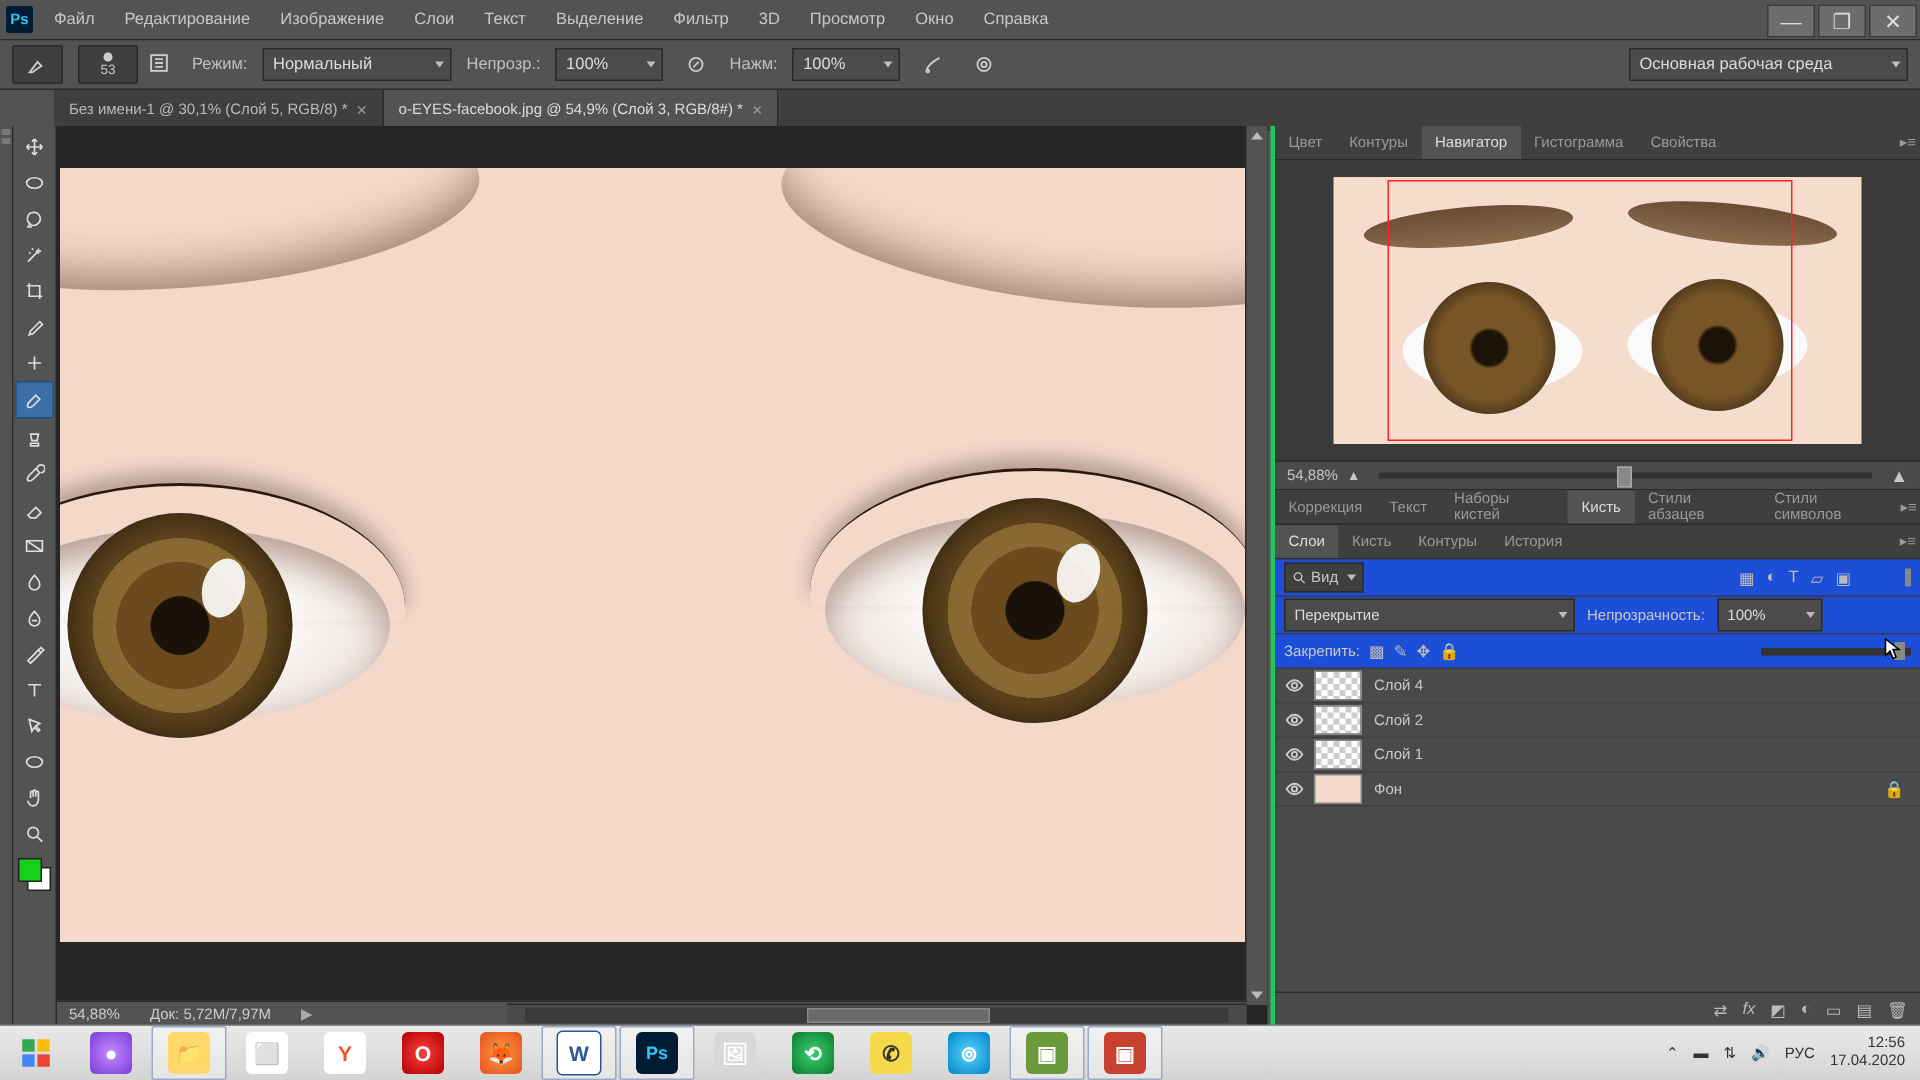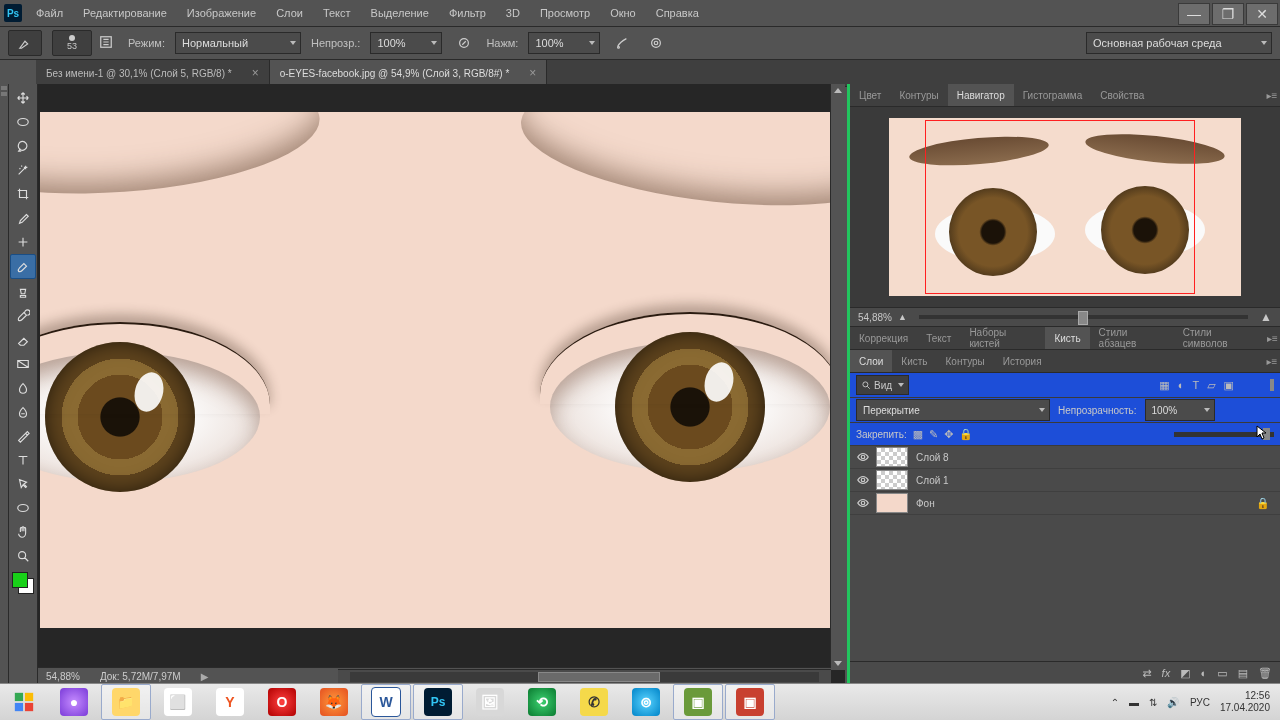--- a/index.html
+++ b/index.html
@@ -14,21 +14,21 @@
 
 #optionsbar{height:32px;background:#535353;display:flex;align-items:center;padding:0 8px;gap:10px;border-bottom:1px solid #2a2a2a}
 .tool-swatch{width:32px;height:24px;background:#3f3f3f;border:1px solid #2a2a2a;border-radius:2px;display:flex;align-items:center;justify-content:center}
 .dd{background:#4b4b4b;border:1px solid #2a2a2a;height:20px;padding:0 18px 0 6px;position:relative;display:flex;align-items:center;color:#ddd}
 .dd:after{content:"";position:absolute;right:4px;top:8px;border-left:3px solid transparent;border-right:3px solid transparent;border-top:4px solid #bbb}
 .optlabel{color:#c0c0c0}
 .icon-btn{width:22px;height:22px;display:flex;align-items:center;justify-content:center;border:1px solid transparent;border-radius:2px}
 #workspace{margin-left:auto}
 
 #doctabs{height:26px;background:#3f3f3f;display:flex;align-items:stretch;margin-left:36px;border-bottom:1px solid #2a2a2a}
-.tab{display:flex;align-items:center;padding:0 10px;color:#bbb;border-right:1px solid #2a2a2a;font-size:10px;gap:20px}
+.tab{display:flex;align-items:center;padding:0 10px;color:#bbb;border-right:1px solid #2a2a2a;font-size:10px;gap:6px}
 .tab.active{background:#535353;color:#ddd}
 .tab .x{color:#999;font-size:12px}
 
 #workarea{position:absolute;top:84px;left:0;right:0;bottom:36px;display:flex}
 #thin-strip{width:8px;background:#535353;border-right:1px solid #2a2a2a;display:flex;flex-direction:column;align-items:center;padding-top:2px}
 #thin-strip div{width:6px;height:4px;background:#777;margin-bottom:2px}
 #toolbox{width:28px;background:#535353;border-right:1px solid #2a2a2a;display:flex;flex-direction:column;align-items:center;padding-top:2px;gap:1px}
 .tool{width:24px;height:23px;display:flex;align-items:center;justify-content:center;border-radius:2px;position:relative}
 .tool.active{background:#3a6ea5;border:1px solid #1a4e85}
 .tool svg{width:14px;height:14px;stroke:#ddd;fill:none;stroke-width:1.3}
@@ -428,21 +428,31 @@
       </div>
       <div id="layers-list">
           <div class="layer">
             <div class="eye-col">
               <svg class="ico" viewBox="0 0 16 16">
                 <path d="M2 8c2-3 4-4 6-4s4 1 6 4c-2 3-4 4-6 4s-4-1-6-4z"></path>
                 <circle cx="8" cy="8" r="2"></circle>
               </svg>
             </div>
             <div class="layer-thumb lt-checker"></div>
-            <span>Слой 8</span>
+            <span>Слой 4</span>
+          </div>
+          <div class="layer">
+            <div class="eye-col">
+              <svg class="ico" viewBox="0 0 16 16">
+                <path d="M2 8c2-3 4-4 6-4s4 1 6 4c-2 3-4 4-6 4s-4-1-6-4z"></path>
+                <circle cx="8" cy="8" r="2"></circle>
+              </svg>
+            </div>
+            <div class="layer-thumb lt-checker"></div>
+            <span>Слой 2</span>
           </div>
           <div class="layer">
             <div class="eye-col">
               <svg class="ico" viewBox="0 0 16 16">
                 <path d="M2 8c2-3 4-4 6-4s4 1 6 4c-2 3-4 4-6 4s-4-1-6-4z"></path>
                 <circle cx="8" cy="8" r="2"></circle>
               </svg>
             </div>
             <div class="layer-thumb lt-checker"></div>
             <span>Слой 1</span>

